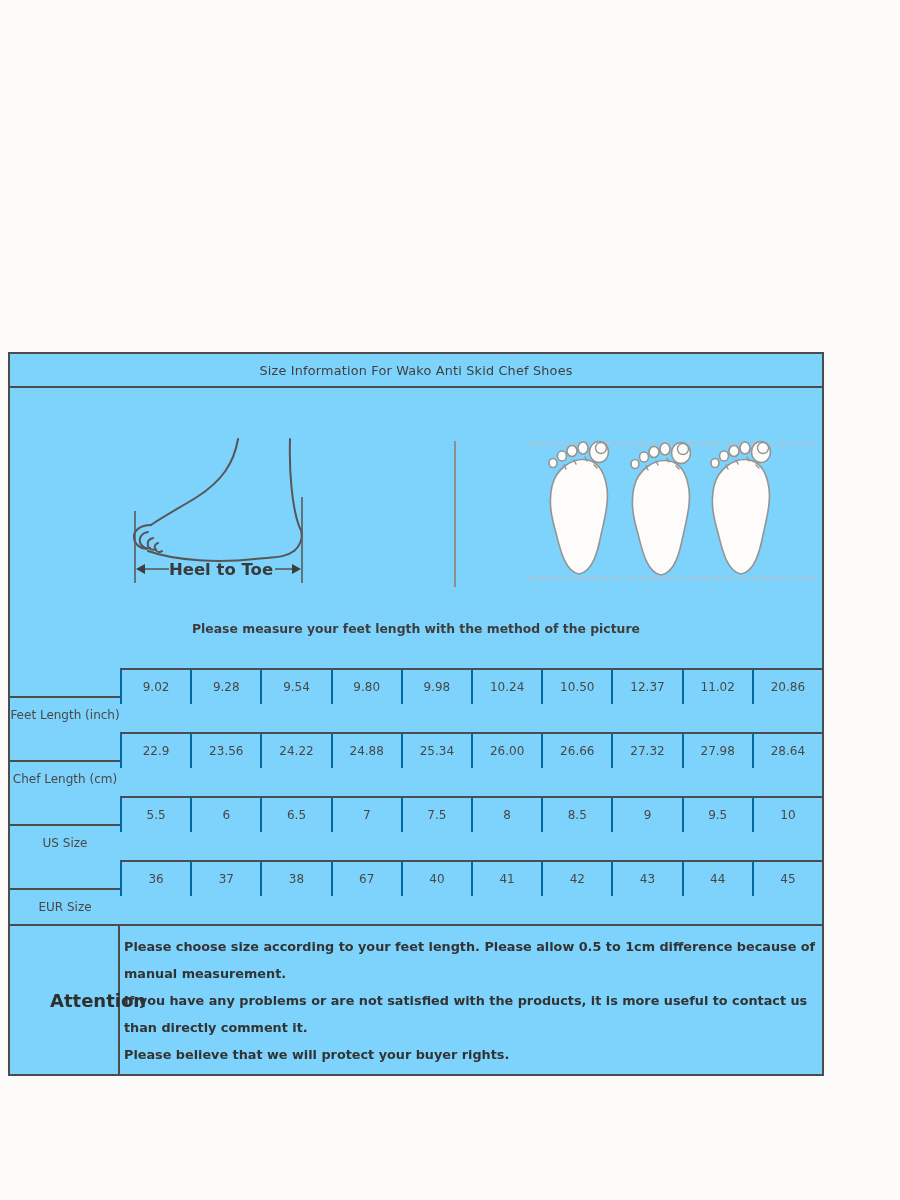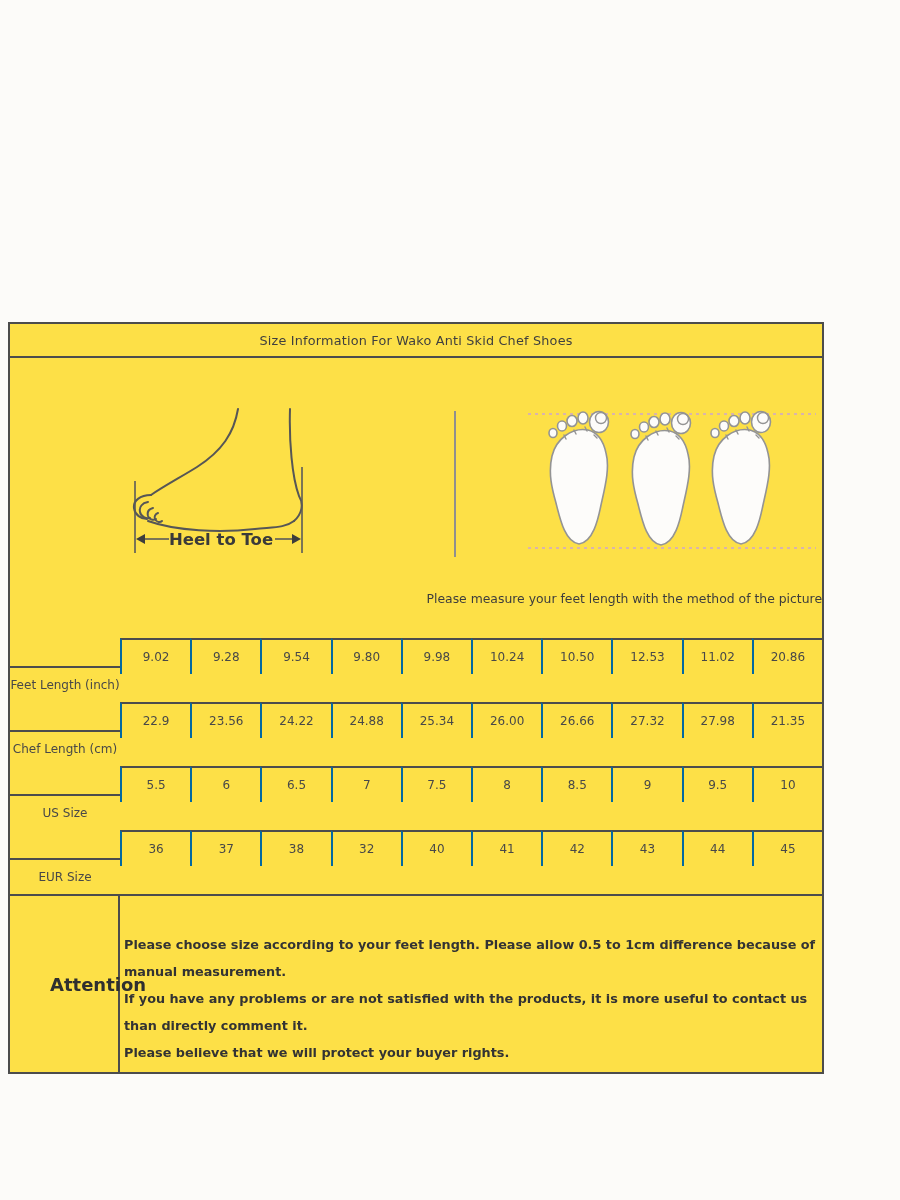--- a/index.html
+++ b/index.html
@@ -5,24 +5,24 @@
   * { margin: 0; padding: 0; box-sizing: border-box; }
   html, body { width: 900px; height: 1200px; }
   body {
     background: #fcfbf9;
     font-family: "DejaVu Sans", "Liberation Sans", sans-serif;
     color: #454545;
     position: relative;
   }
   .size-card {
     position: absolute;
-    left: 8px; top: 322px;
+    left: 8px; top: 352px;
     width: 816px;
     border: 2px solid #4c4c4c;
-    background: #fde047;
+    background: #7dd3fc;
   }
   .title-row {
     height: 34px;
     border-bottom: 2px solid #4c4c4c;
     display: flex; align-items: center; justify-content: center;
     font-size: 12.8px;
     color: #3f3f3f;
     letter-spacing: 0.2px;
   }
   .figure-cell {
@@ -32,22 +32,22 @@
     margin-top: 25px;
   }
   .foot-profile-wrap { position: absolute; left: 118px; top: 22px; }
   .figure-divider {
     position: absolute; left: 444px; top: 28px;
     width: 2px; height: 146px; background: #8f8f8f;
   }
   .footprints-wrap { position: absolute; left: 518px; top: 24px; }
   .instructions {
     position: absolute; left: 0; top: 203px; width: 100%;
-    text-align: right;
-    font-size: 12.4px; font-weight: 400; color: #3d3d3d;
+    text-align: center;
+    font-size: 12.4px; font-weight: 700; color: #3d3d3d;
     line-height: 25px;
   }
   .data-grid {
     display: grid;
     grid-template-columns: 110px repeat(10, 1fr);
   }
   .data-grid .cell {
     height: 36px;
     border-top: 2px solid #4c4c4c;
     border-left: 2px solid #0369a1;
@@ -65,21 +65,20 @@
     display: flex; align-items: center;
     padding-left: 2px;
     font-size: 18px; font-weight: 600; color: #2f2f2f;
     border-right: 2px solid #4c4c4c;
     margin-left: 38px;
   }
   .attention-text {
     padding: 7px 6px 6px 4px;
     font-size: 12.8px; font-weight: 700; color: #333333;
     line-height: 27px;
-    margin-top: 28px;
   }
   svg .outline { fill: none; stroke: #565656; stroke-width: 2; stroke-linecap: round; }
   svg .print-line { fill: #fdfcfa; stroke: #949494; stroke-width: 1.6; }
   svg .print-stroke { fill: none; stroke: #949494; stroke-width: 1.4; stroke-linecap: round; }
   svg .dash { stroke: #d9b4ac; stroke-width: 2; stroke-dasharray: 3 4; fill: none; }
   svg .dim-line { stroke: #5a5a5a; stroke-width: 1.6; }
   svg .arrow-fill { fill: #3d3d3d; }
   svg text.dim-label {
     font-family: "DejaVu Sans", "Liberation Sans", sans-serif;
     font-size: 16.5px; font-weight: 600; fill: #3a3a3a;
@@ -154,50 +153,50 @@
 
   <div class="data-grid" id="data-grid">
       <div class="cell first-col">Feet Length (inch)</div>
       <div class="cell">9.02</div>
       <div class="cell">9.28</div>
       <div class="cell">9.54</div>
       <div class="cell">9.80</div>
       <div class="cell">9.98</div>
       <div class="cell">10.24</div>
       <div class="cell">10.50</div>
-      <div class="cell">12.53</div>
+      <div class="cell">12.37</div>
       <div class="cell">11.02</div>
       <div class="cell">20.86</div>
       <div class="cell first-col">Chef Length (cm)</div>
       <div class="cell">22.9</div>
       <div class="cell">23.56</div>
       <div class="cell">24.22</div>
       <div class="cell">24.88</div>
       <div class="cell">25.34</div>
       <div class="cell">26.00</div>
       <div class="cell">26.66</div>
       <div class="cell">27.32</div>
       <div class="cell">27.98</div>
-      <div class="cell">21.35</div>
+      <div class="cell">28.64</div>
       <div class="cell first-col">US Size</div>
       <div class="cell">5.5</div>
       <div class="cell">6</div>
       <div class="cell">6.5</div>
       <div class="cell">7</div>
       <div class="cell">7.5</div>
       <div class="cell">8</div>
       <div class="cell">8.5</div>
       <div class="cell">9</div>
       <div class="cell">9.5</div>
       <div class="cell">10</div>
       <div class="cell first-col">EUR Size</div>
       <div class="cell">36</div>
       <div class="cell">37</div>
       <div class="cell">38</div>
-      <div class="cell">32</div>
+      <div class="cell">67</div>
       <div class="cell">40</div>
       <div class="cell">41</div>
       <div class="cell">42</div>
       <div class="cell">43</div>
       <div class="cell">44</div>
       <div class="cell">45</div>
     </div>
 
   <div class="attention-row">
     <div class="attention-label">Attention</div>

